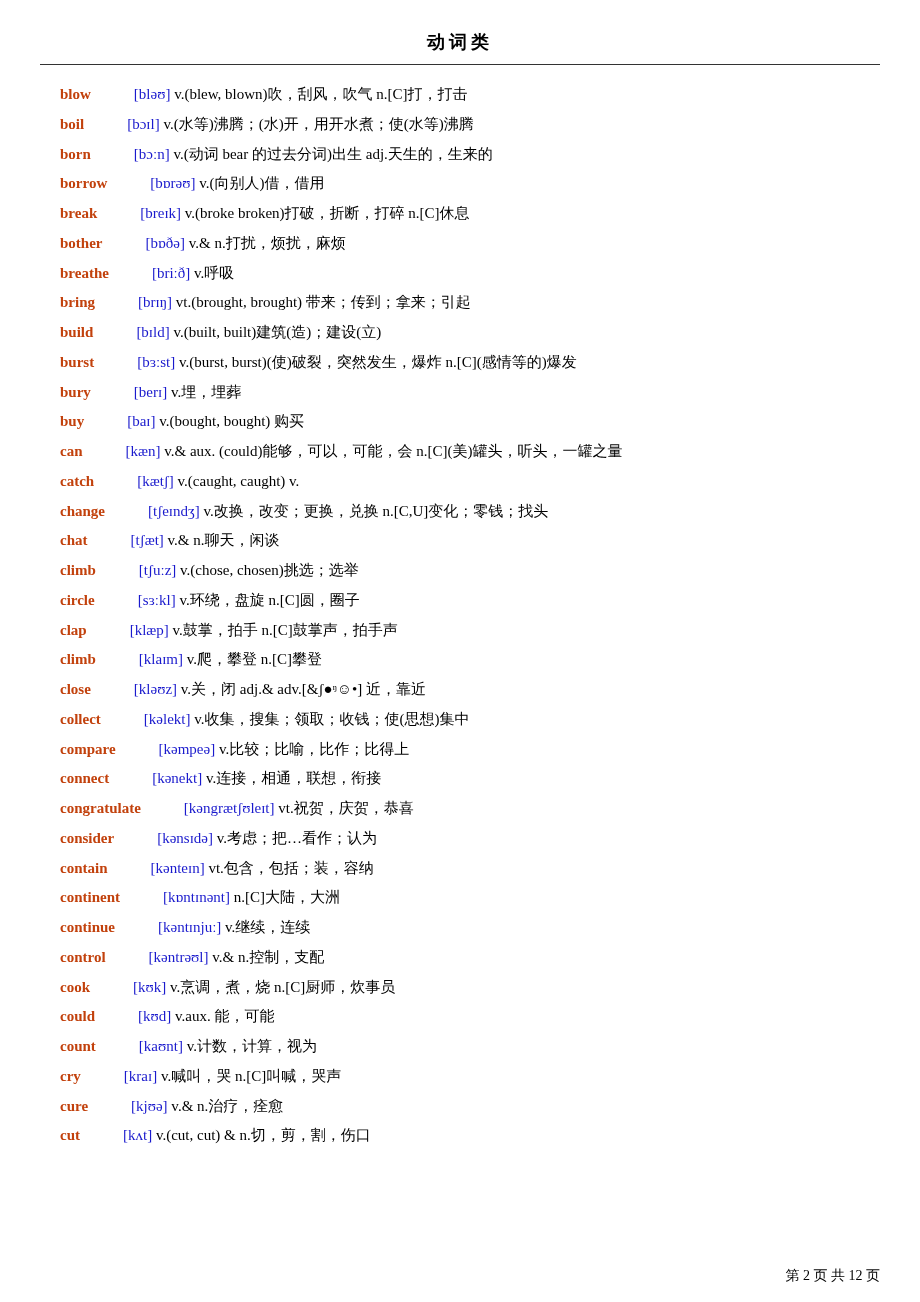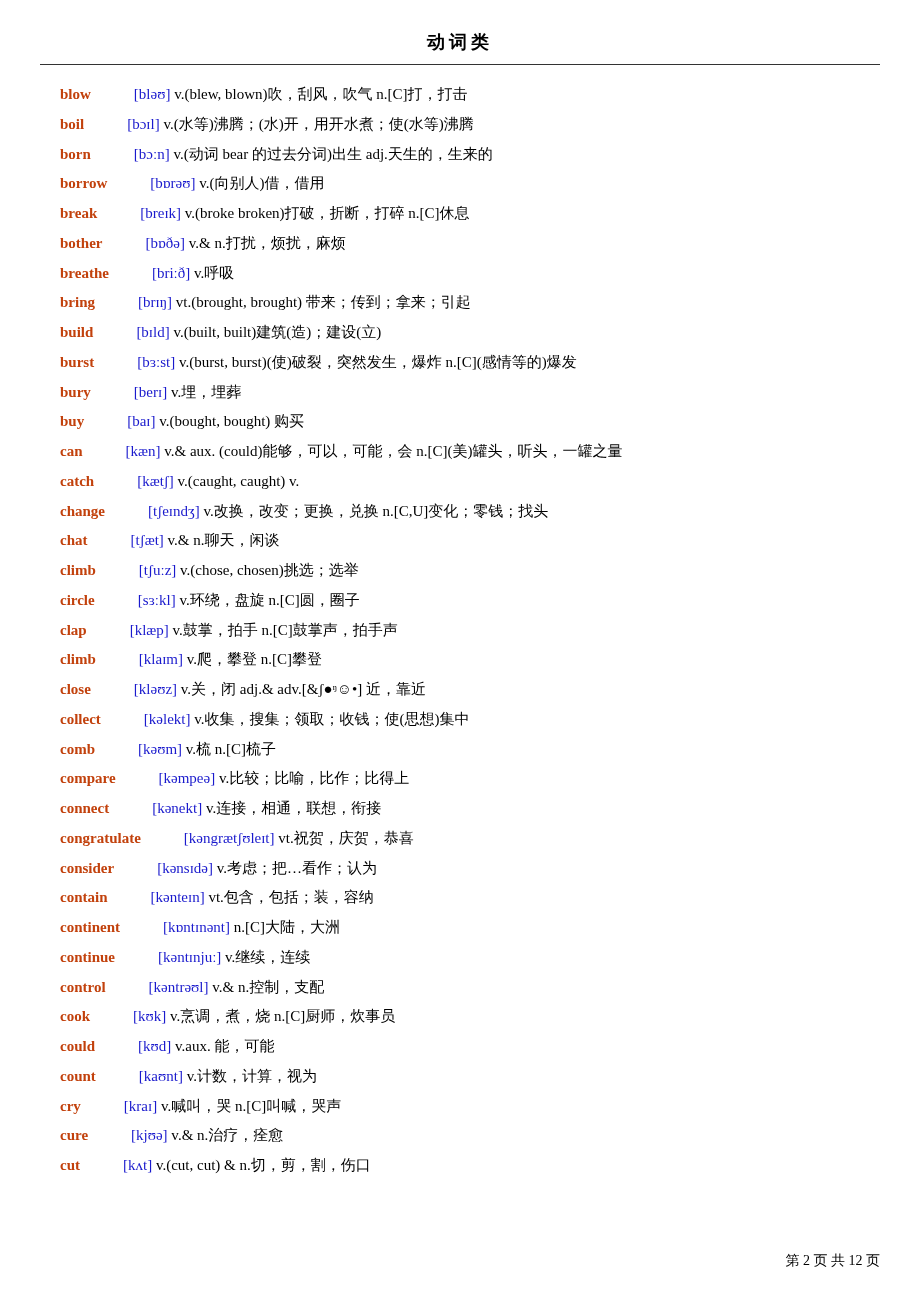--- a/index.html
+++ b/index.html
@@ -41,21 +41,21 @@
     .entry .phonetic {
       color: #1a1acd;
       font-weight: normal;
       padding-left: 43px;
     }
     .entry .def {
       color: #000;
     }
     .footer {
       position: fixed;
-      bottom: 32px;
+      bottom: 17px;
       right: 40px;
       font-size: 14px;
       color: #000;
     }
     .page-content {
       position: relative;
     }
   </style>
 </head>
 <body>
@@ -81,21 +81,20 @@
       <div class="entry"><span class="word">can</span><span class="phonetic">[kæn]</span> <span class="def">v.&amp; aux. (could)能够，可以，可能，会 n.[C](美)罐头，听头，一罐之量</span></div>
       <div class="entry"><span class="word">catch</span><span class="phonetic">[kætʃ]</span> <span class="def">v.(caught, caught) v.</span></div>
       <div class="entry"><span class="word">change</span><span class="phonetic">[tʃeɪndʒ]</span> <span class="def">v.改换，改变；更换，兑换 n.[C,U]变化；零钱；找头</span></div>
       <div class="entry"><span class="word">chat</span><span class="phonetic">[tʃæt]</span> <span class="def">v.&amp; n.聊天，闲谈</span></div>
       <div class="entry"><span class="word">climb</span><span class="phonetic">[tʃuːz]</span> <span class="def">v.(chose, chosen)挑选；选举</span></div>
       <div class="entry"><span class="word">circle</span><span class="phonetic">[sɜːkl]</span> <span class="def">v.环绕，盘旋 n.[C]圆，圈子</span></div>
       <div class="entry"><span class="word">clap</span><span class="phonetic">[klæp]</span> <span class="def">v.鼓掌，拍手 n.[C]鼓掌声，拍手声</span></div>
       <div class="entry"><span class="word">climb</span><span class="phonetic">[klaɪm]</span> <span class="def">v.爬，攀登 n.[C]攀登</span></div>
       <div class="entry"><span class="word">close</span><span class="phonetic">[kləʊz]</span> <span class="def">v.关，闭 adj.&amp; adv.[&amp;ʃ●ᵑ☺•] 近，靠近</span></div>
       <div class="entry"><span class="word">collect</span><span class="phonetic">[kəlekt]</span> <span class="def">v.收集，搜集；领取；收钱；使(思想)集中</span></div>
-      <div class="entry"><span class="word">comb</span><span class="phonetic">[kəʊm]</span> <span class="def">v.梳 n.[C]梳子</span></div>
       <div class="entry"><span class="word">compare</span><span class="phonetic">[kəmpeə]</span> <span class="def">v.比较；比喻，比作；比得上</span></div>
       <div class="entry"><span class="word">connect</span><span class="phonetic">[kənekt]</span> <span class="def">v.连接，相通，联想，衔接</span></div>
       <div class="entry"><span class="word">congratulate</span><span class="phonetic">[kəngrætʃʊleɪt]</span> <span class="def">vt.祝贺，庆贺，恭喜</span></div>
       <div class="entry"><span class="word">consider</span><span class="phonetic">[kənsɪdə]</span> <span class="def">v.考虑；把…看作；认为</span></div>
       <div class="entry"><span class="word">contain</span><span class="phonetic">[kənteɪn]</span> <span class="def">vt.包含，包括；装，容纳</span></div>
       <div class="entry"><span class="word">continent</span><span class="phonetic">[kɒntɪnənt]</span> <span class="def">n.[C]大陆，大洲</span></div>
       <div class="entry"><span class="word">continue</span><span class="phonetic">[kəntɪnjuː]</span> <span class="def">v.继续，连续</span></div>
       <div class="entry"><span class="word">control</span><span class="phonetic">[kəntrəʊl]</span> <span class="def">v.&amp; n.控制，支配</span></div>
       <div class="entry"><span class="word">cook</span><span class="phonetic">[kʊk]</span> <span class="def">v.烹调，煮，烧 n.[C]厨师，炊事员</span></div>
       <div class="entry"><span class="word">could</span><span class="phonetic">[kʊd]</span> <span class="def">v.aux. 能，可能</span></div>

